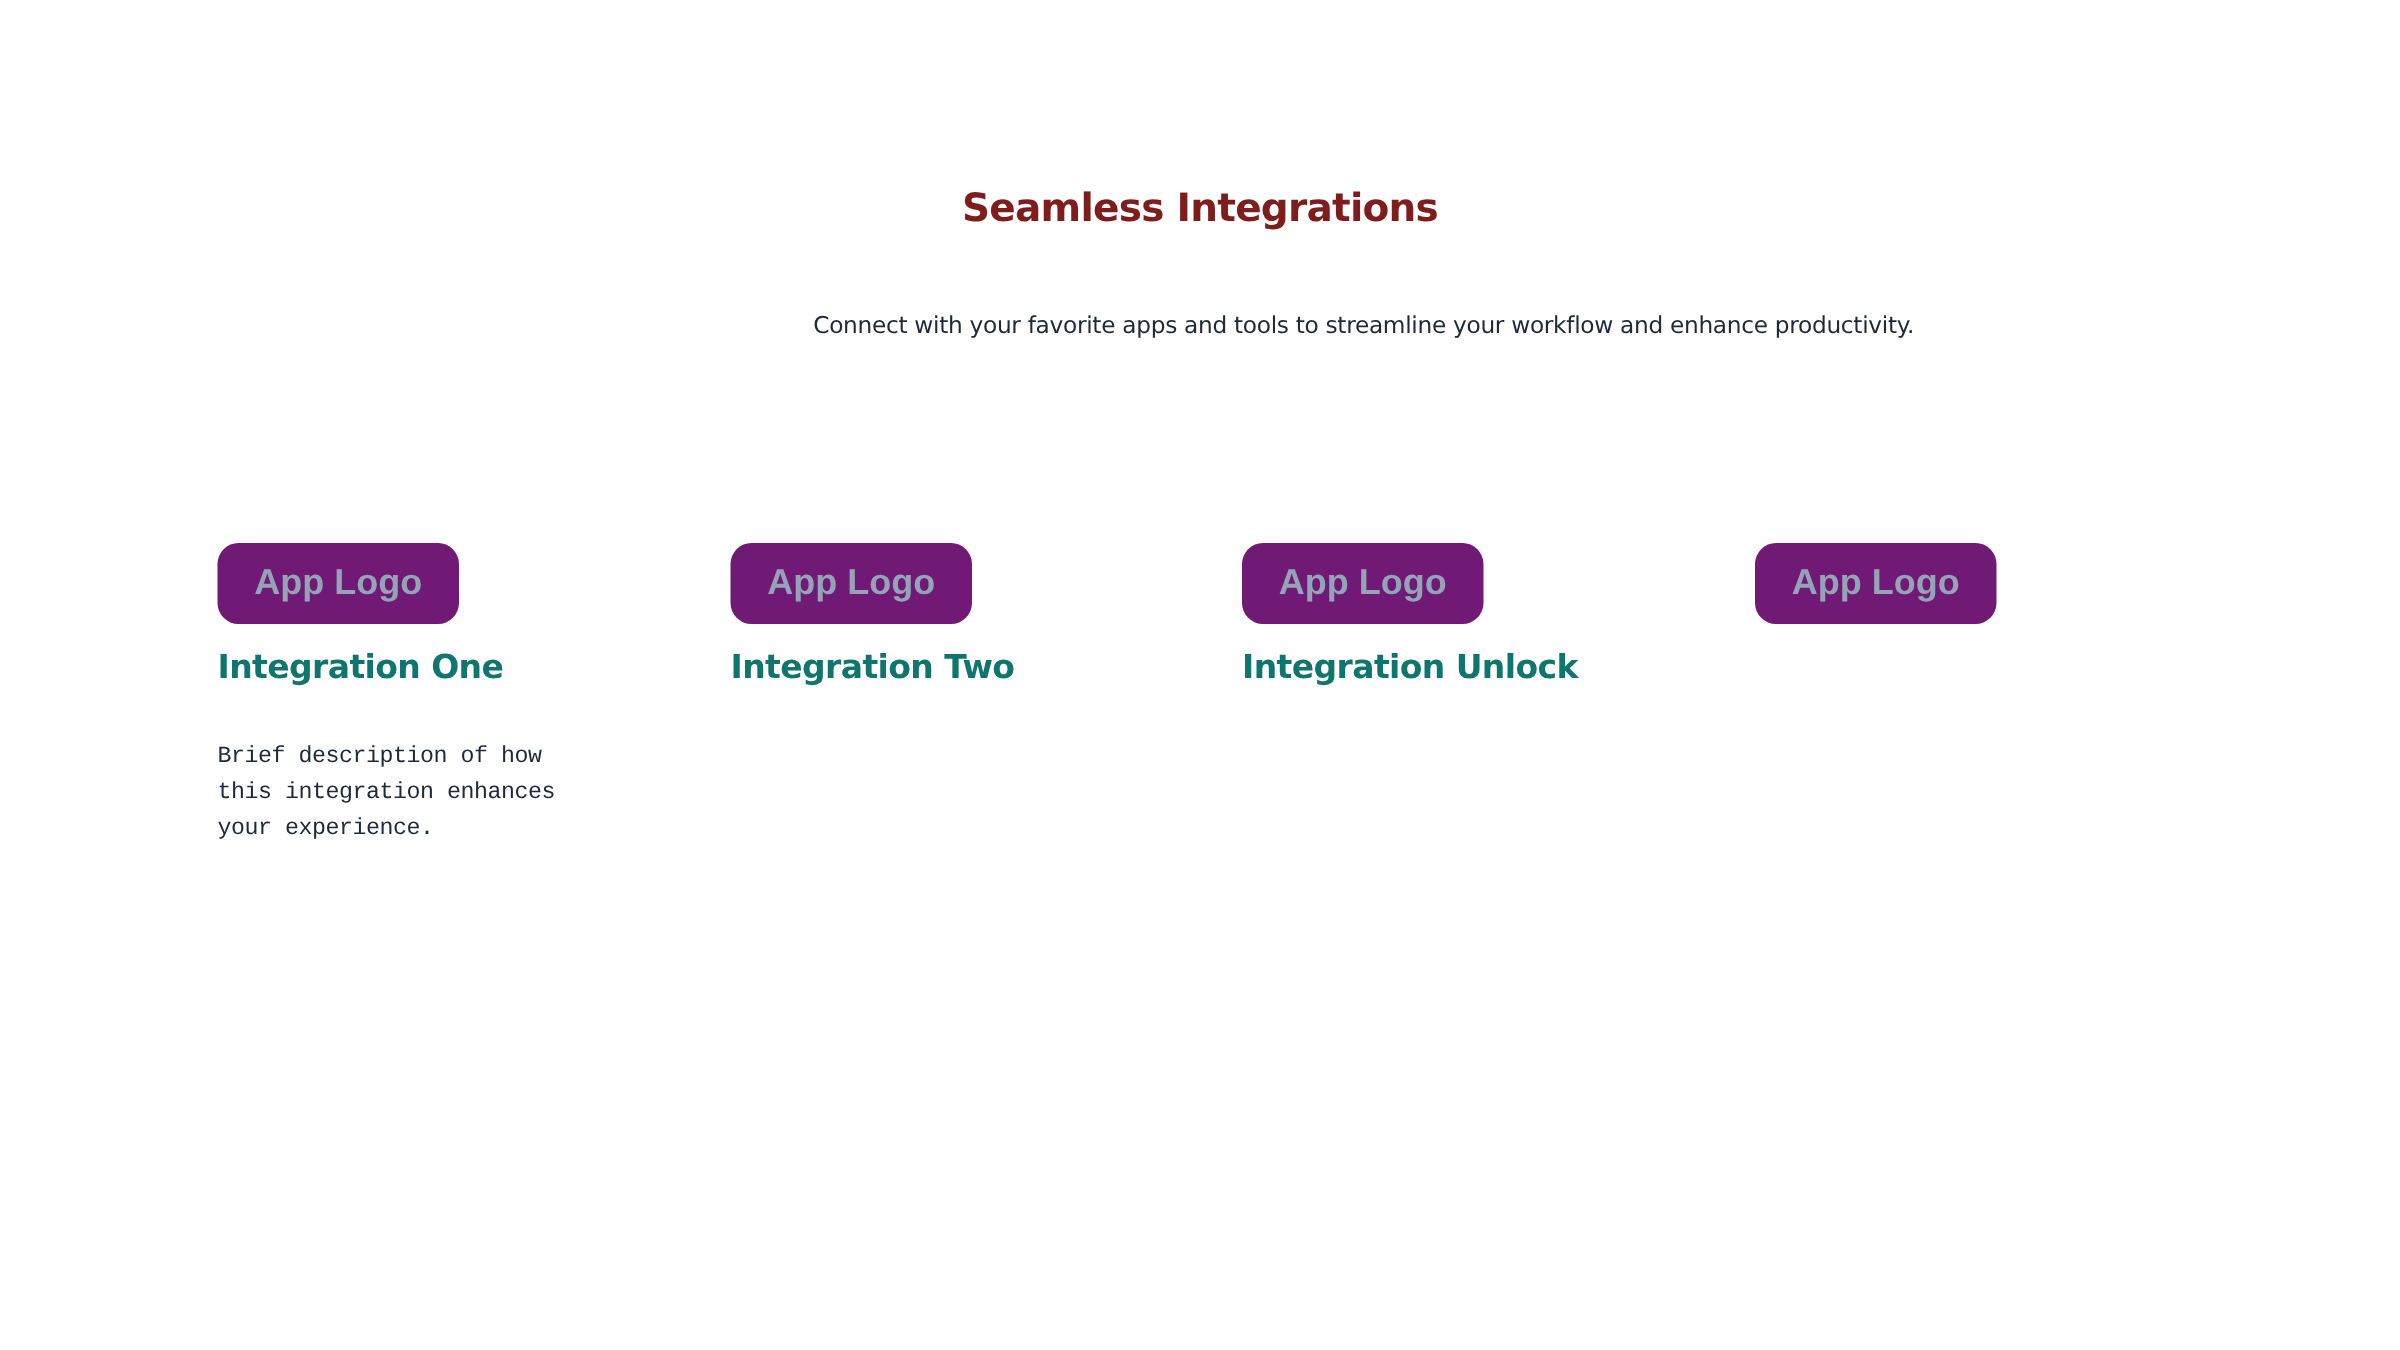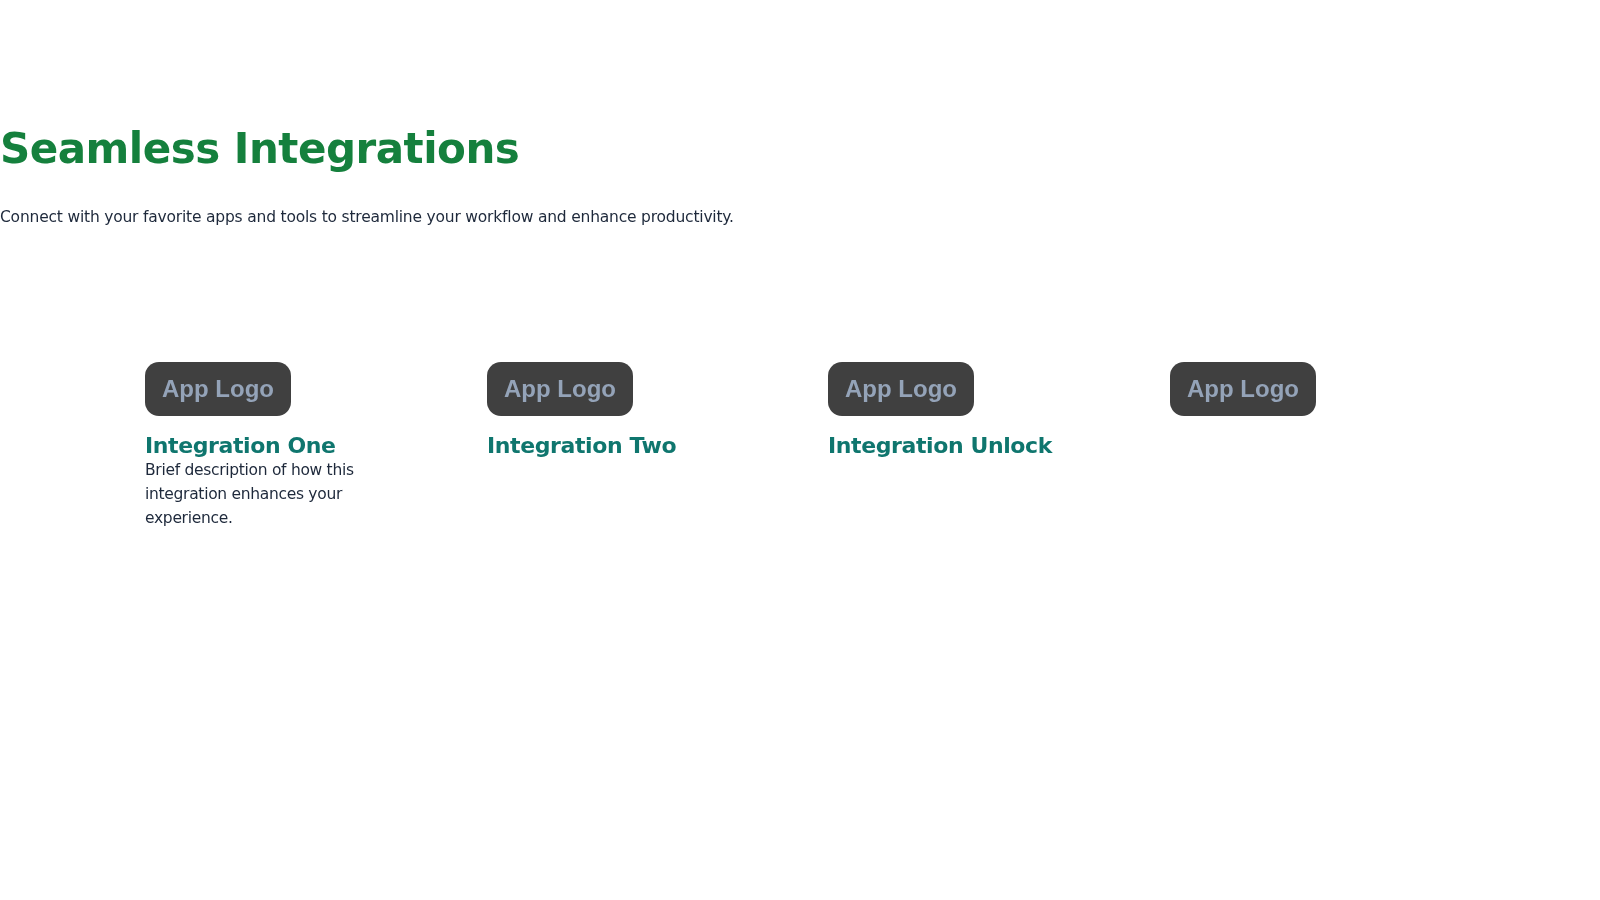--- a/index.html
+++ b/index.html
@@ -1,40 +1,41 @@
 <!DOCTYPE html>
 <html><head>
   <meta charset="utf-8">
   <style>
     * { box-sizing: border-box; margin: 0; padding: 0; }
     html, body { width: 1600px; height: 900px; background: #ffffff; overflow: hidden; }
     body { font-family: "DejaVu Sans", sans-serif; color: #1e293b; }
     .section { position: relative; width: 1600px; height: 900px; }
     .title {
-      position: absolute; top: 124px; left: 0; width: 1600px; text-align: left;
-      font-size: 42px; font-weight: bold; color: #15803d; letter-spacing: -0.5px;
+      position: absolute; top: 124px; left: 0; width: 1600px; text-align: center;
+      font-size: 26px; font-weight: bold; color: #7f1d1d; letter-spacing: -0.5px;
     }
     .subtitle {
-      position: absolute; top: 208px; left: 0; width: 1276px; text-align: left;
+      position: absolute; top: 208px; left: 0; width: 1276px; text-align: right;
       font-size: 15.5px; color: #1e293b; letter-spacing: -0.2px;
     }
     .grid { position: absolute; top: 362px; left: 145px; width: 1400px; height: 240px; }
     .card { position: absolute; top: 0; width: 300px; }
     .logo {
-      width: 146px; height: 54px; background: #404040; border-radius: 14px;
+      width: 161px; height: 54px; background: #701a75; border-radius: 14px;
       display: flex; align-items: center; justify-content: center;
       font-family: "Liberation Sans", sans-serif; font-weight: bold; font-size: 24px; color: #94a3b8;
     }
     .card-title {
       margin-top: 17px; font-size: 22px; font-weight: bold; color: #0f766e; letter-spacing: -0.4px;
       white-space: nowrap;
     }
     .card-desc {
-      font-size: 15.5px; line-height: 24px; color: #1e293b; width: 255px;
+      margin-top: 34px; font-size: 15.5px; line-height: 24px; color: #1e293b; width: 255px;
       letter-spacing: -0.3px;
+      font-family: Liberation Mono, monospace;
     }
   </style>
 </head>
 <body>
 
 <div class="section">
   <h1 class="title">Seamless Integrations</h1>
   <p class="subtitle">Connect with your favorite apps and tools to streamline your workflow and enhance productivity.</p>
 
   <div class="grid">

